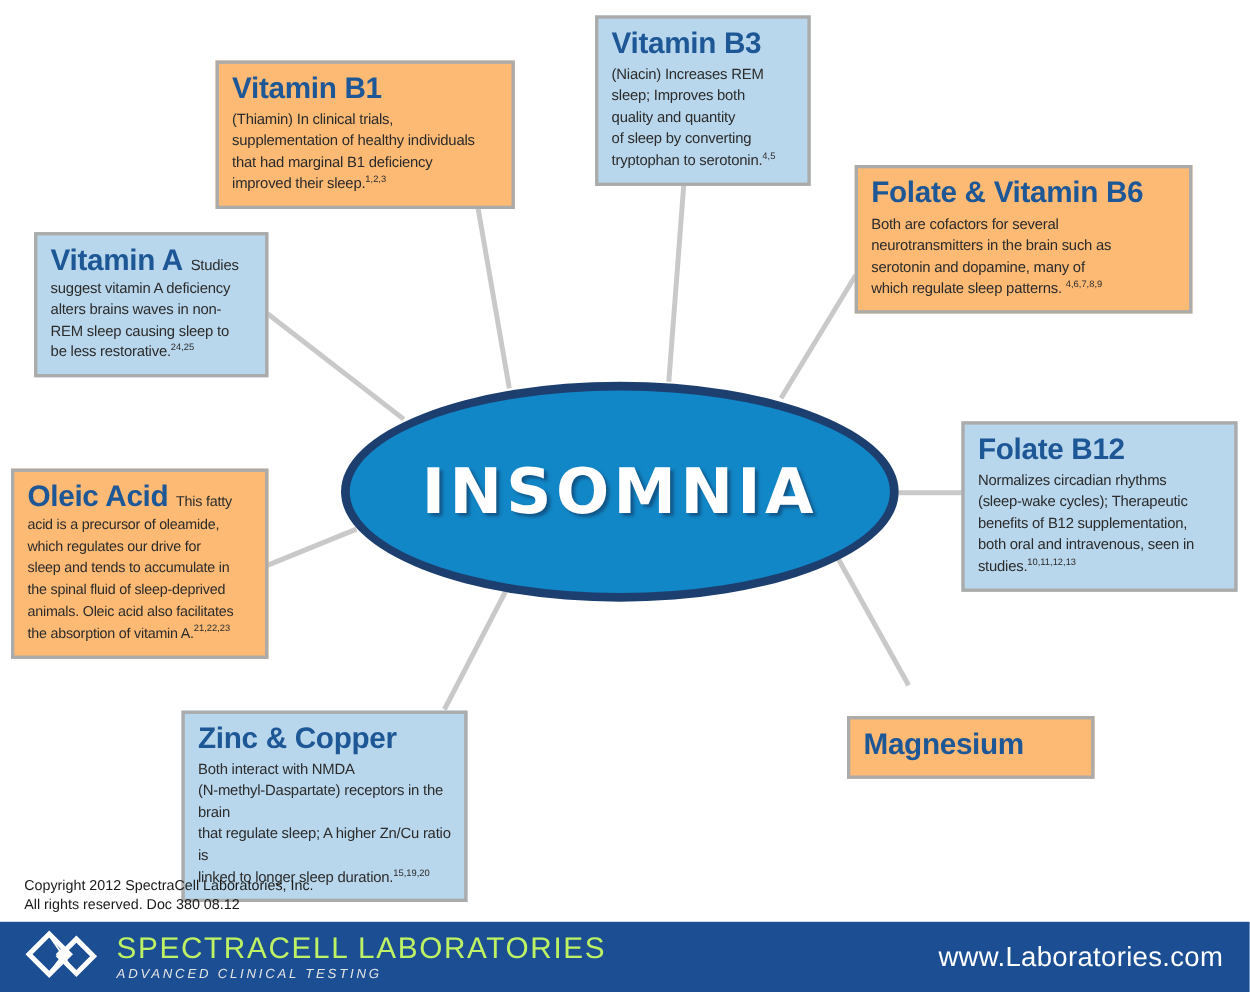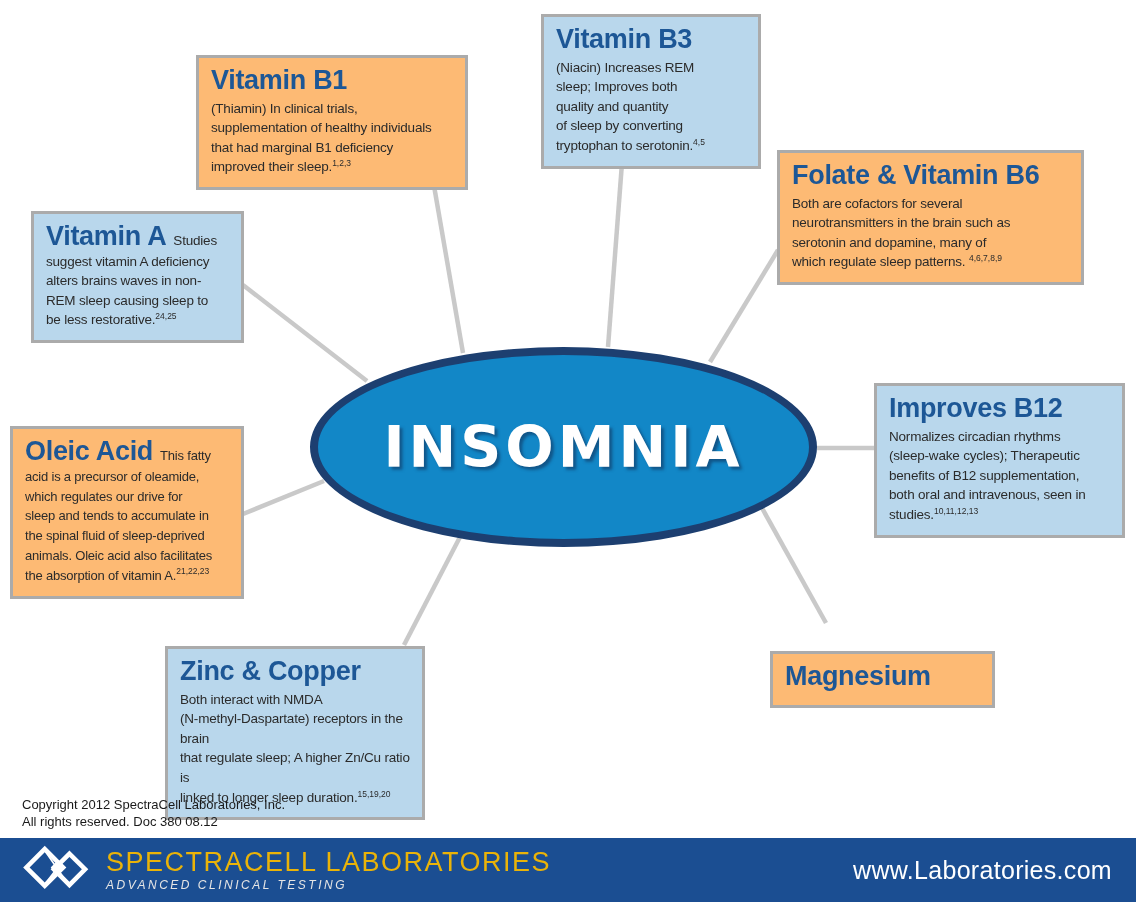--- a/index.html
+++ b/index.html
@@ -46,21 +46,21 @@
     color: #2b2b2b; font-size: 13.5px; line-height: 1.45; letter-spacing: -0.2px;
   }
   .node-body { white-space: pre-line; }
   sup.refs {
     color: #2b2b2b; font-size: 8.5px; letter-spacing: 0;
     vertical-align: super; line-height: 0;
   }
 
   
   #node-vitamin-b1 { left: 196px; top: 55px;  width: 272px; }
-  #node-vitamin-b3 { left: 541px; top: 14px;  width: 220px; }
+  #node-vitamin-b3 { left: 541px; top: 14px;  width: 196px; }
   #node-folate-b6  { left: 777px; top: 150px; width: 307px; }
   #node-vitamin-a  { left: 31px;  top: 211px; width: 213px; }
   #node-oleic-acid { left: 10px;  top: 426px; width: 234px; }
   #node-vitamin-b12{ left: 874px; top: 383px; width: 251px; }
   #node-zinc-copper{ left: 165px; top: 646px; width: 260px; }
   #node-magnesium  { left: 770px; top: 651px; width: 225px; }
   #node-oleic-acid .node-body, #node-oleic-acid sup.refs { font-size: 13px; margin-top: 20px; }
   #node-oleic-acid sup.refs { font-size: 8.5px; }
 
   
@@ -71,21 +71,21 @@
 
   
   .footer-bar {
     position: absolute; left: 0; top: 838px; width: 1136px; height: 64px;
     background: #1b4e92; z-index: 4;
     display: flex; align-items: center;
   }
   .footer-logo { margin-left: 22px; flex: 0 0 auto; }
   .footer-brand-block { margin-left: 6px; display: flex; flex-direction: column; }
   .footer-brand {
-    color: #eab308; font-size: 27px; letter-spacing: 1.5px; font-weight: 400;
+    color: #bef264; font-size: 27px; letter-spacing: 1.5px; font-weight: 400;
     line-height: 1.0;
   }
   .footer-tagline {
     color: #e5e5e5; font-size: 12px; font-style: italic; letter-spacing: 2.5px;
     margin-top: 2px; font-weight: 400;
   }
   .footer-url {
     margin-left: auto; margin-right: 24px;
     color: #ffffff; font-size: 25px; letter-spacing: 0.3px;
   }
@@ -149,21 +149,21 @@
     <p class="node-body-wrap"><span class="node-title inline">Oleic Acid</span><span class="node-body">This fatty
 acid is a precursor of oleamide,
 which regulates our drive for
 sleep and tends to accumulate in
 the spinal fluid of sleep-deprived
 animals. Oleic acid also facilitates
 the absorption of vitamin A.</span><sup class="refs">21,22,23</sup></p>
   </div>
 
   <div class="node blue" id="node-vitamin-b12">
-    <h3 class="node-title">Improves B12</h3>
+    <h3 class="node-title">Folate B12</h3>
     <p class="node-body-wrap"><span class="node-body">Normalizes circadian rhythms
 (sleep-wake cycles); Therapeutic
 benefits of B12 supplementation,
 both oral and intravenous, seen in
 studies.</span><sup class="refs">10,11,12,13</sup></p>
   </div>
 
   <div class="node blue" id="node-zinc-copper">
     <h3 class="node-title">Zinc &amp; Copper</h3>
     <p class="node-body-wrap"><span class="node-body">Both interact with NMDA

